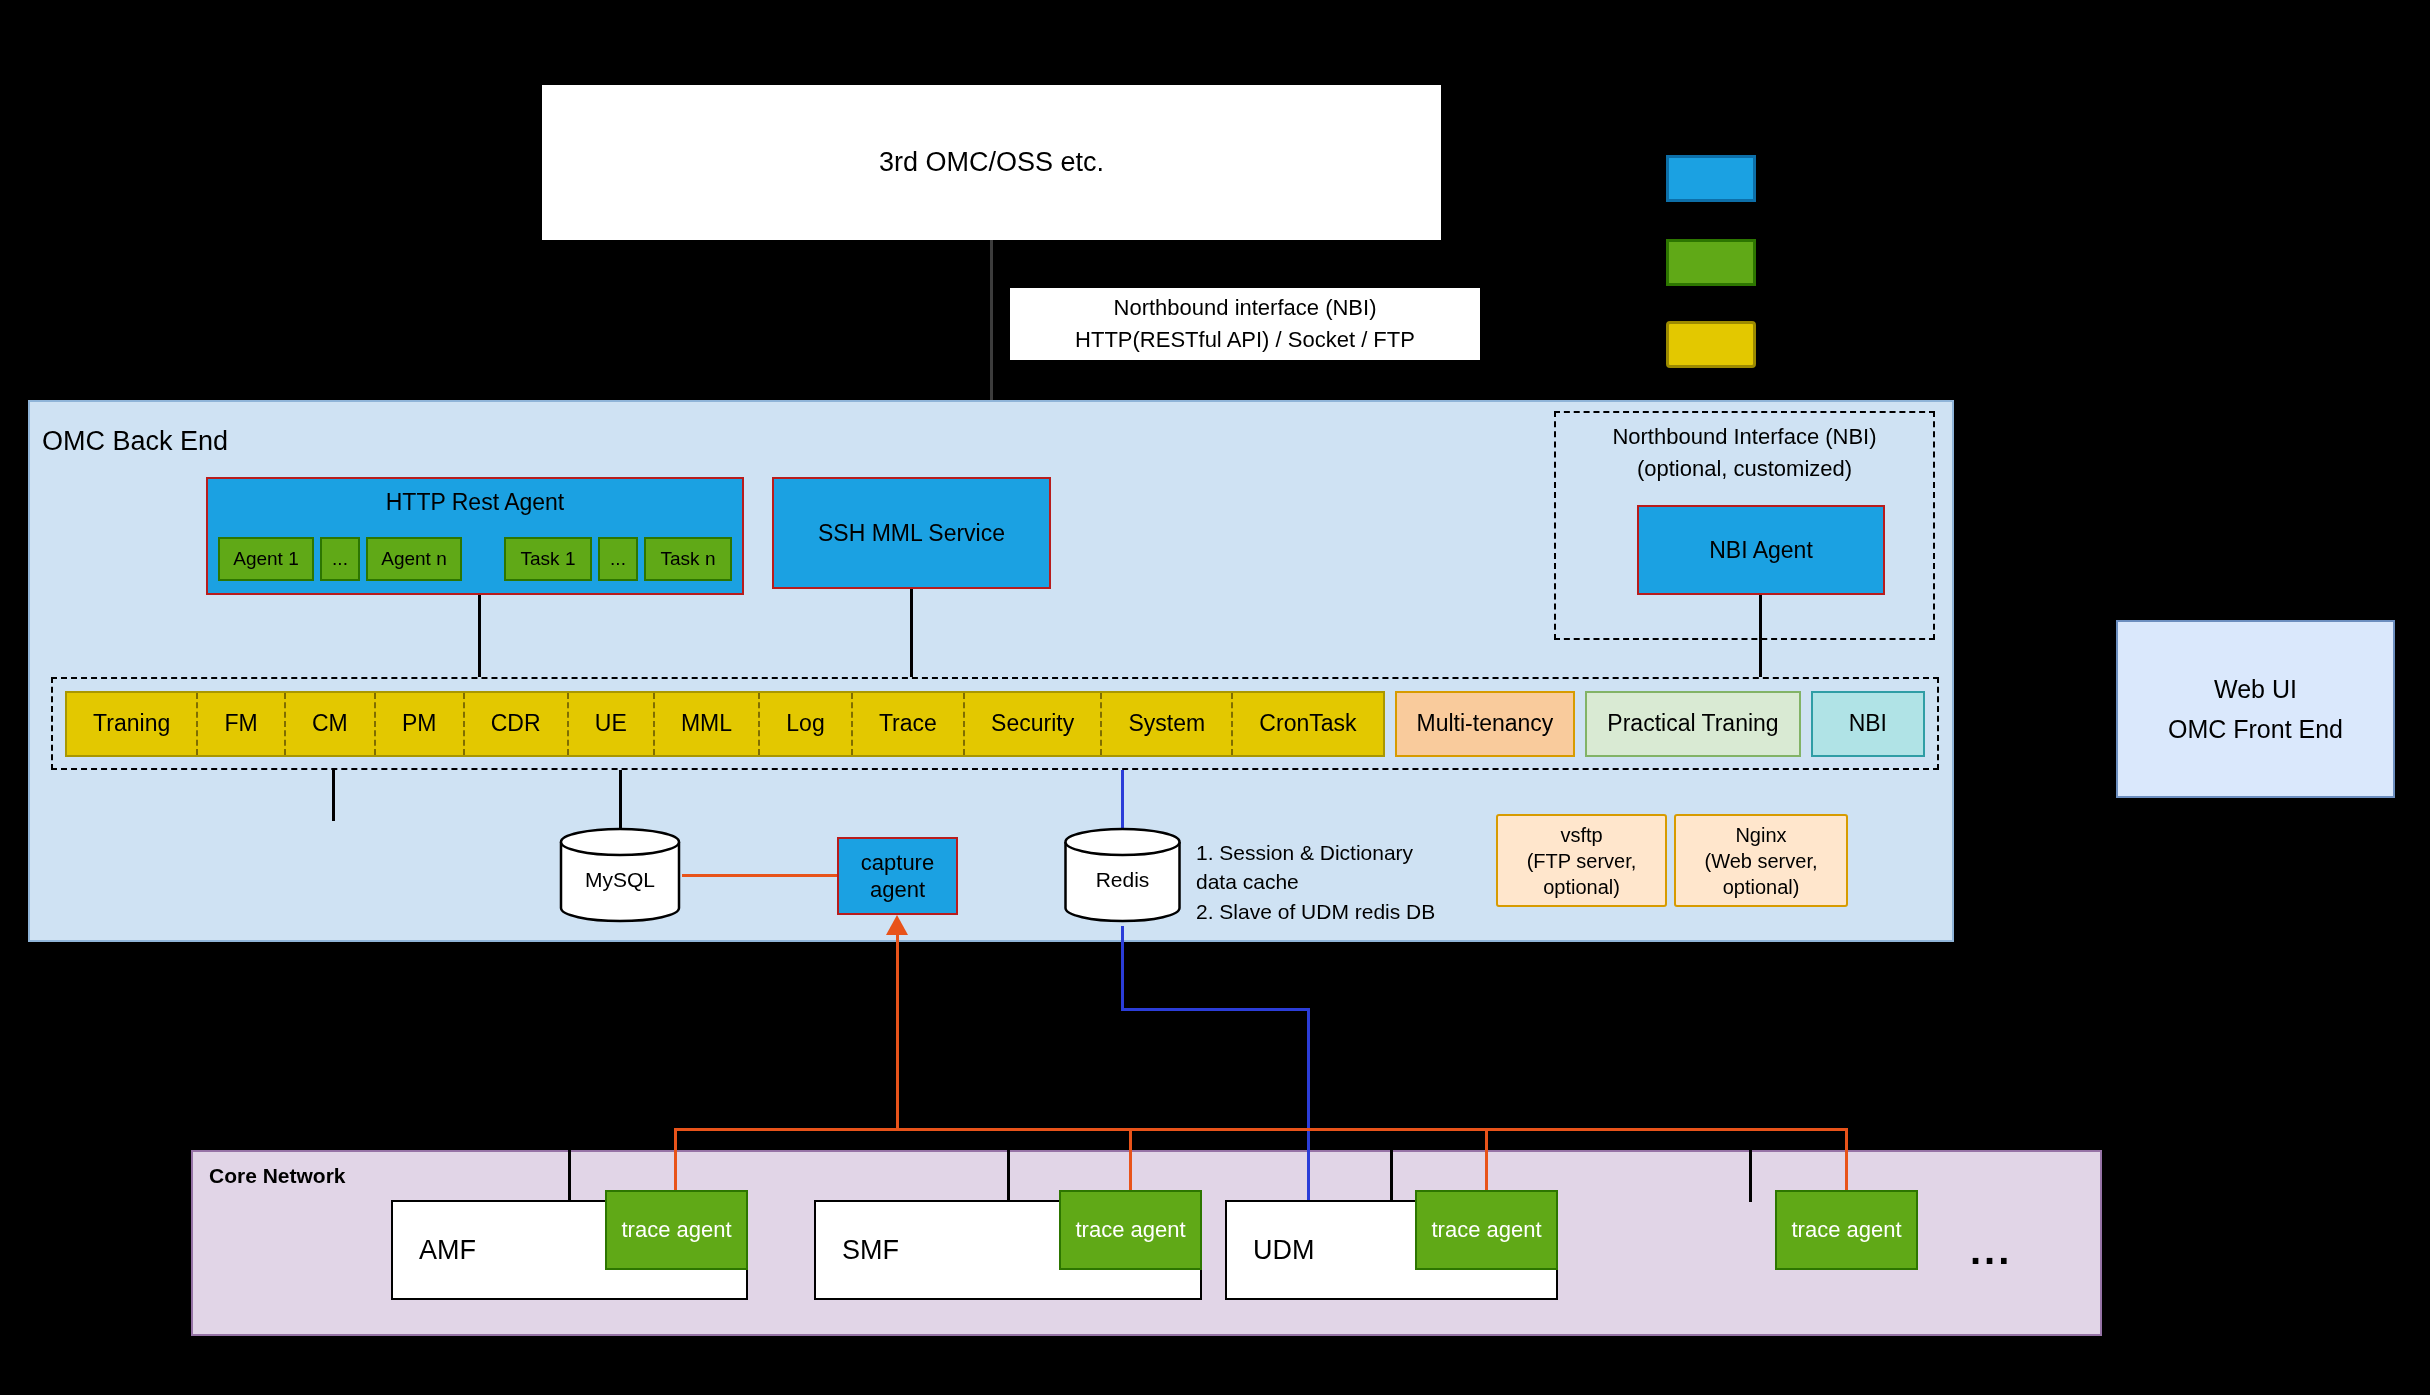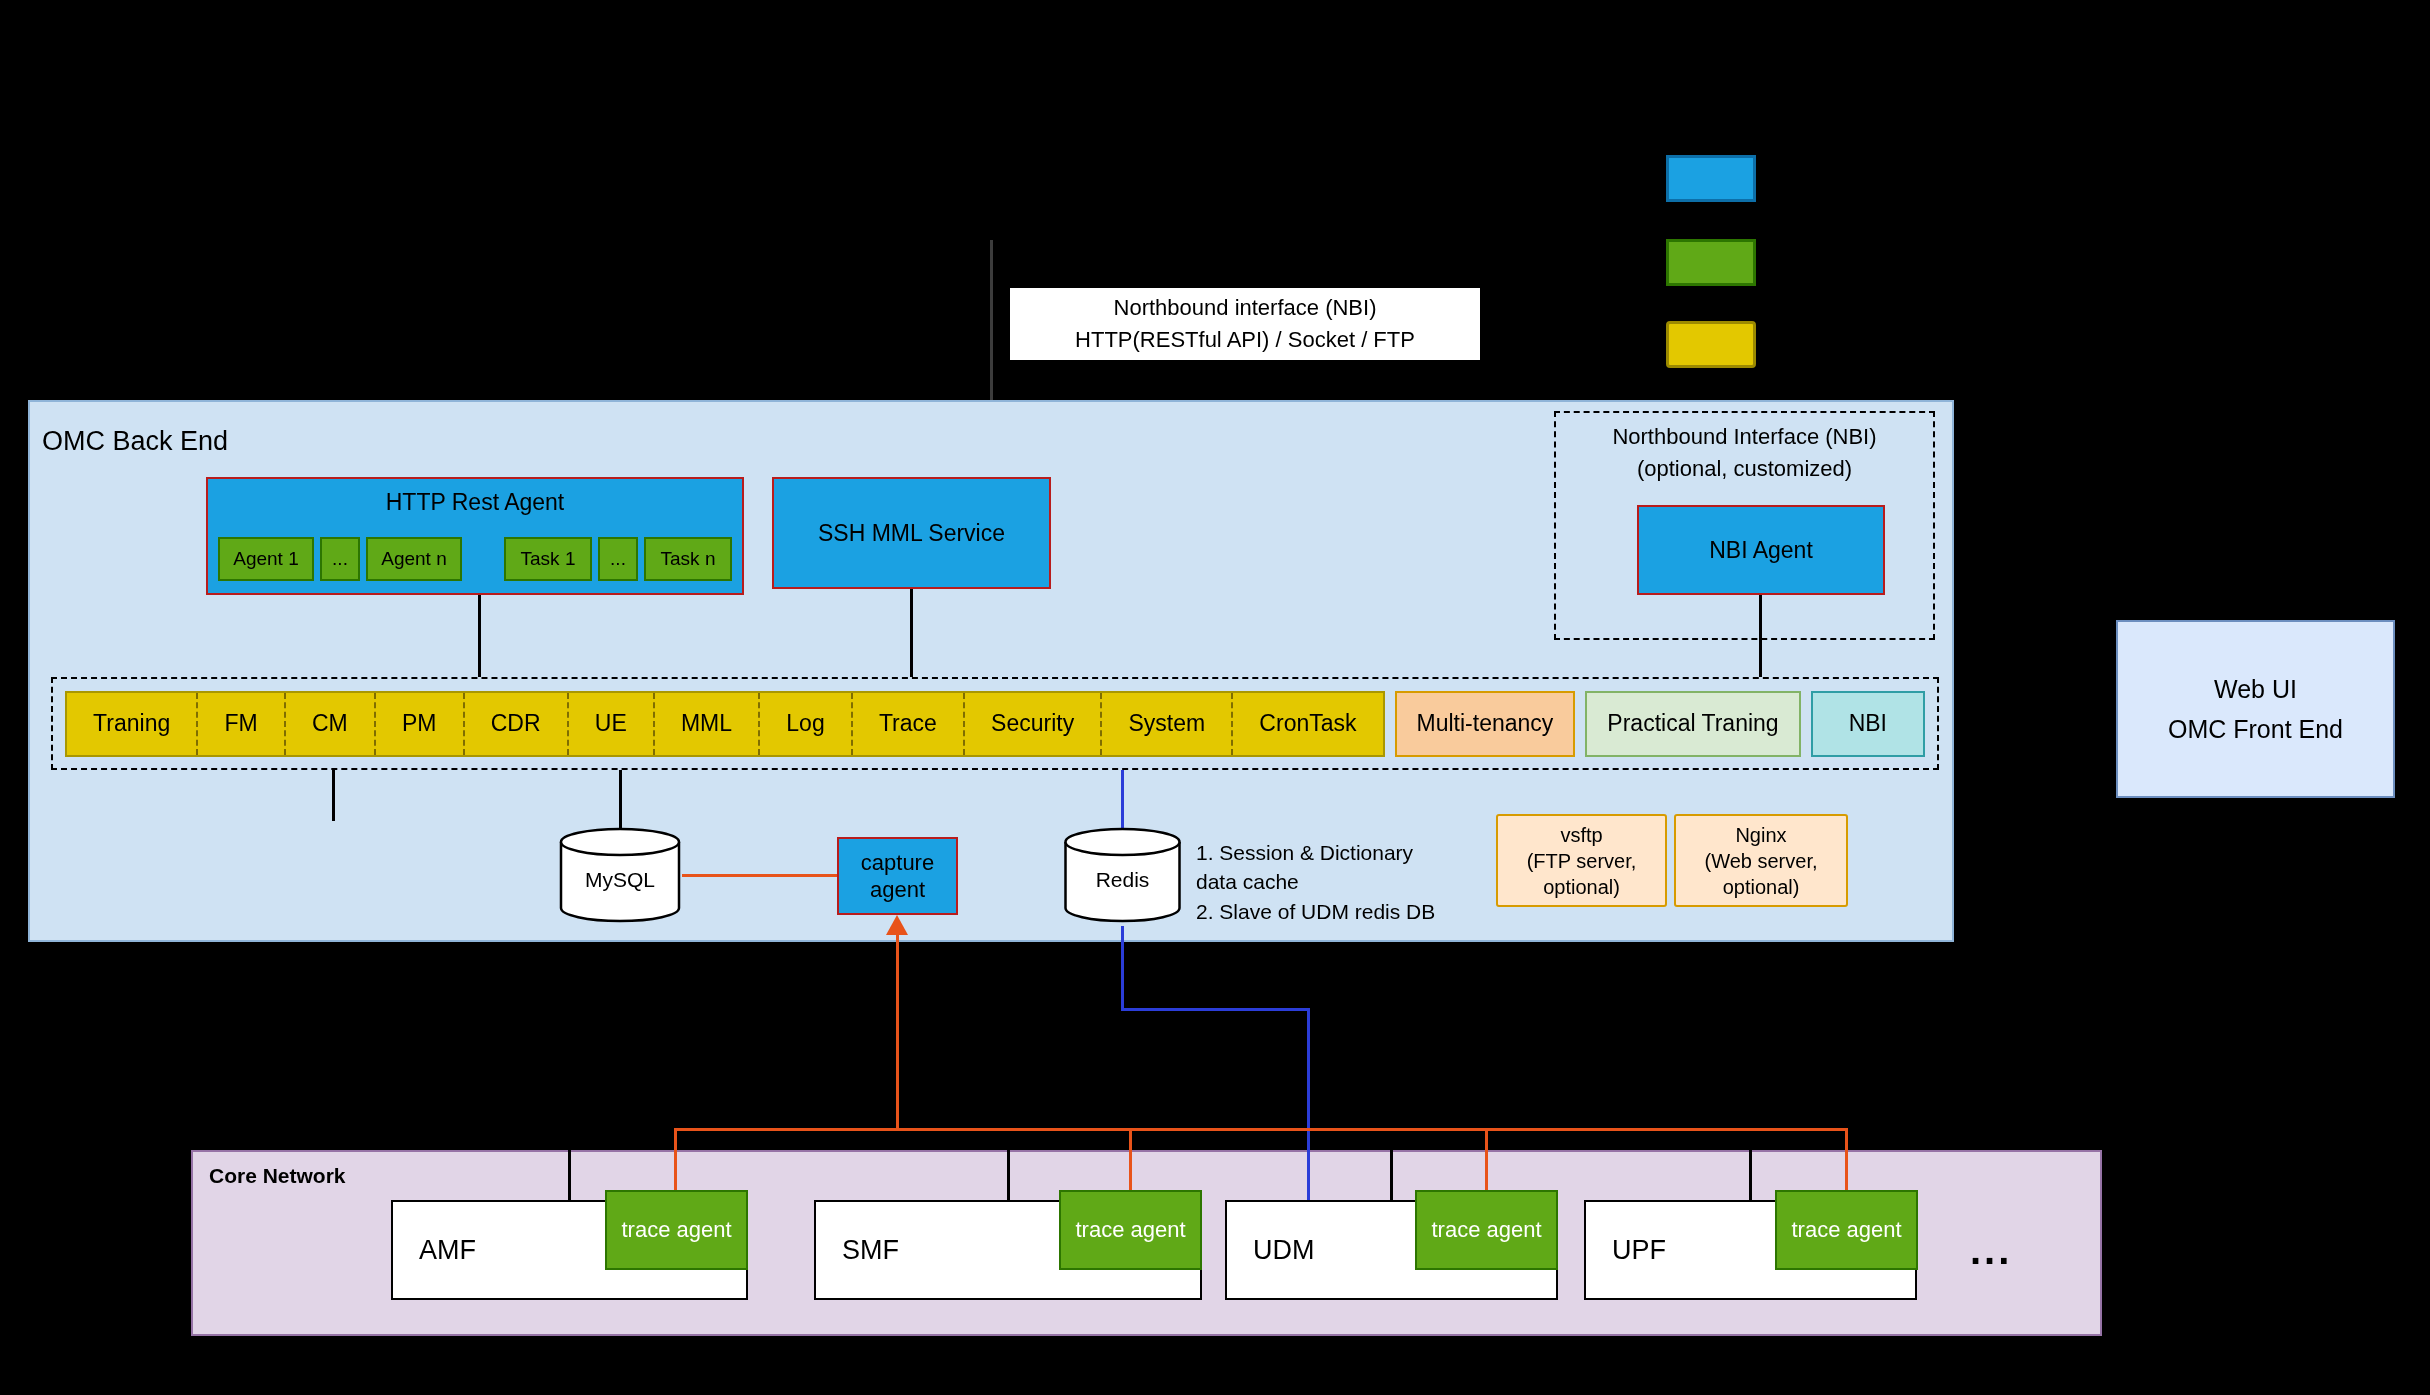--- a/index.html
+++ b/index.html
@@ -98,20 +98,23 @@
   <div class="hline orange" style="left:674px;top:1128px;width:1174px"></div>
   <div class="vline orange" style="left:674px;top:1128px;height:64px"></div>
   <div class="vline orange" style="left:1129px;top:1128px;height:64px"></div>
   <div class="vline orange" style="left:1485px;top:1128px;height:64px"></div>
   <div class="vline orange" style="left:1845px;top:1128px;height:64px"></div>
   <div class="vline black" style="left:568px;top:1150px;height:52px"></div>
   <div class="vline black" style="left:1007px;top:1150px;height:52px"></div>
   <div class="vline black" style="left:1390px;top:1150px;height:52px"></div>
   <div class="vline black" style="left:1749px;top:1150px;height:52px"></div>
 
+  <div class="abs center external-box">
+    <span>3rd OMC/OSS etc.</span>
+  </div>
   <div class="abs center pre nbi-label">Northbound interface (NBI)
 HTTP(RESTful API) / Socket / FTP</div>
 
   <div class="swatch sw-blue"></div>
   <div class="swatch sw-green"></div>
   <div class="swatch sw-yellow"></div>
 
   <div class="abs bluebox http-agent">
     <div class="http-title">HTTP Rest Agent</div>
     <div class="chips">
@@ -194,20 +197,17 @@
   <div class="abs nf" style="left:814px;top:1200px;width:388px;height:100px">
     <span>SMF</span>
   </div>
   <div class="abs center trace" style="left:1059px;top:1190px;width:143px;height:80px">trace agent</div>
 
   <div class="abs nf" style="left:1225px;top:1200px;width:333px;height:100px">
     <span>UDM</span>
   </div>
   <div class="abs center trace" style="left:1415px;top:1190px;width:143px;height:80px">trace agent</div>
 
-  <div class="abs nf" style="left:1584px;top:1200px;width:333px;height:100px">
-    <span>UPF</span>
-  </div>
   <div class="abs center trace" style="left:1775px;top:1190px;width:143px;height:80px">trace agent</div>
 
   <div class="abs ellipsis">...</div>
 
 </div>
 
 </body></html>

